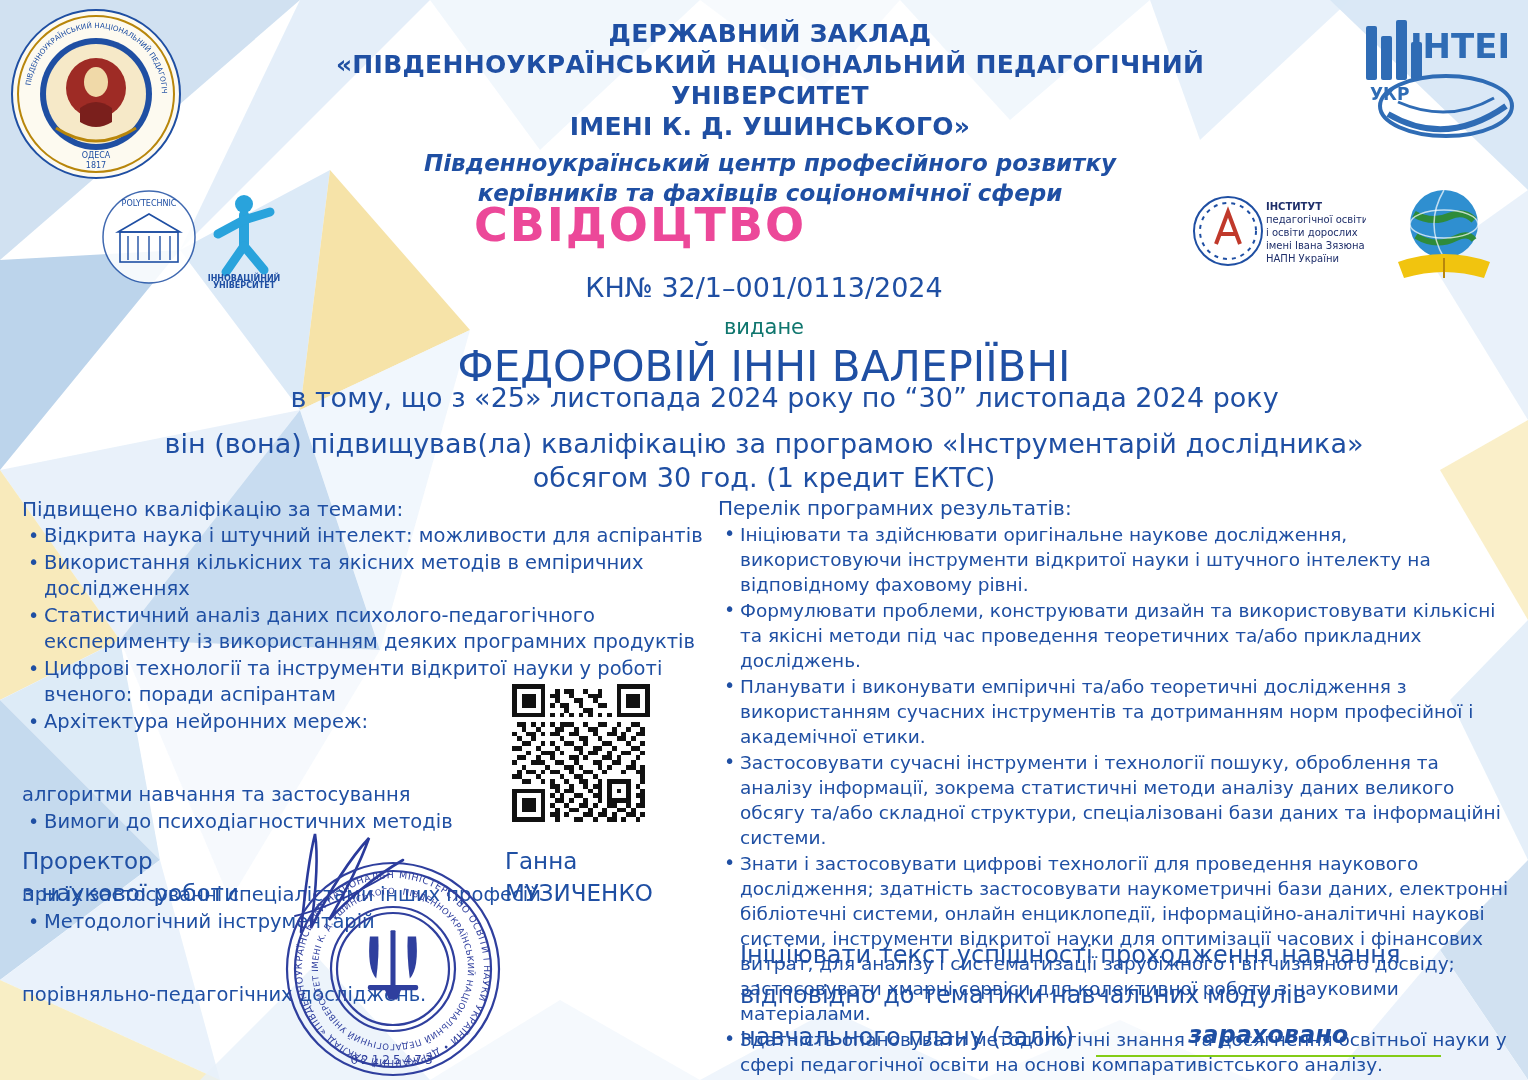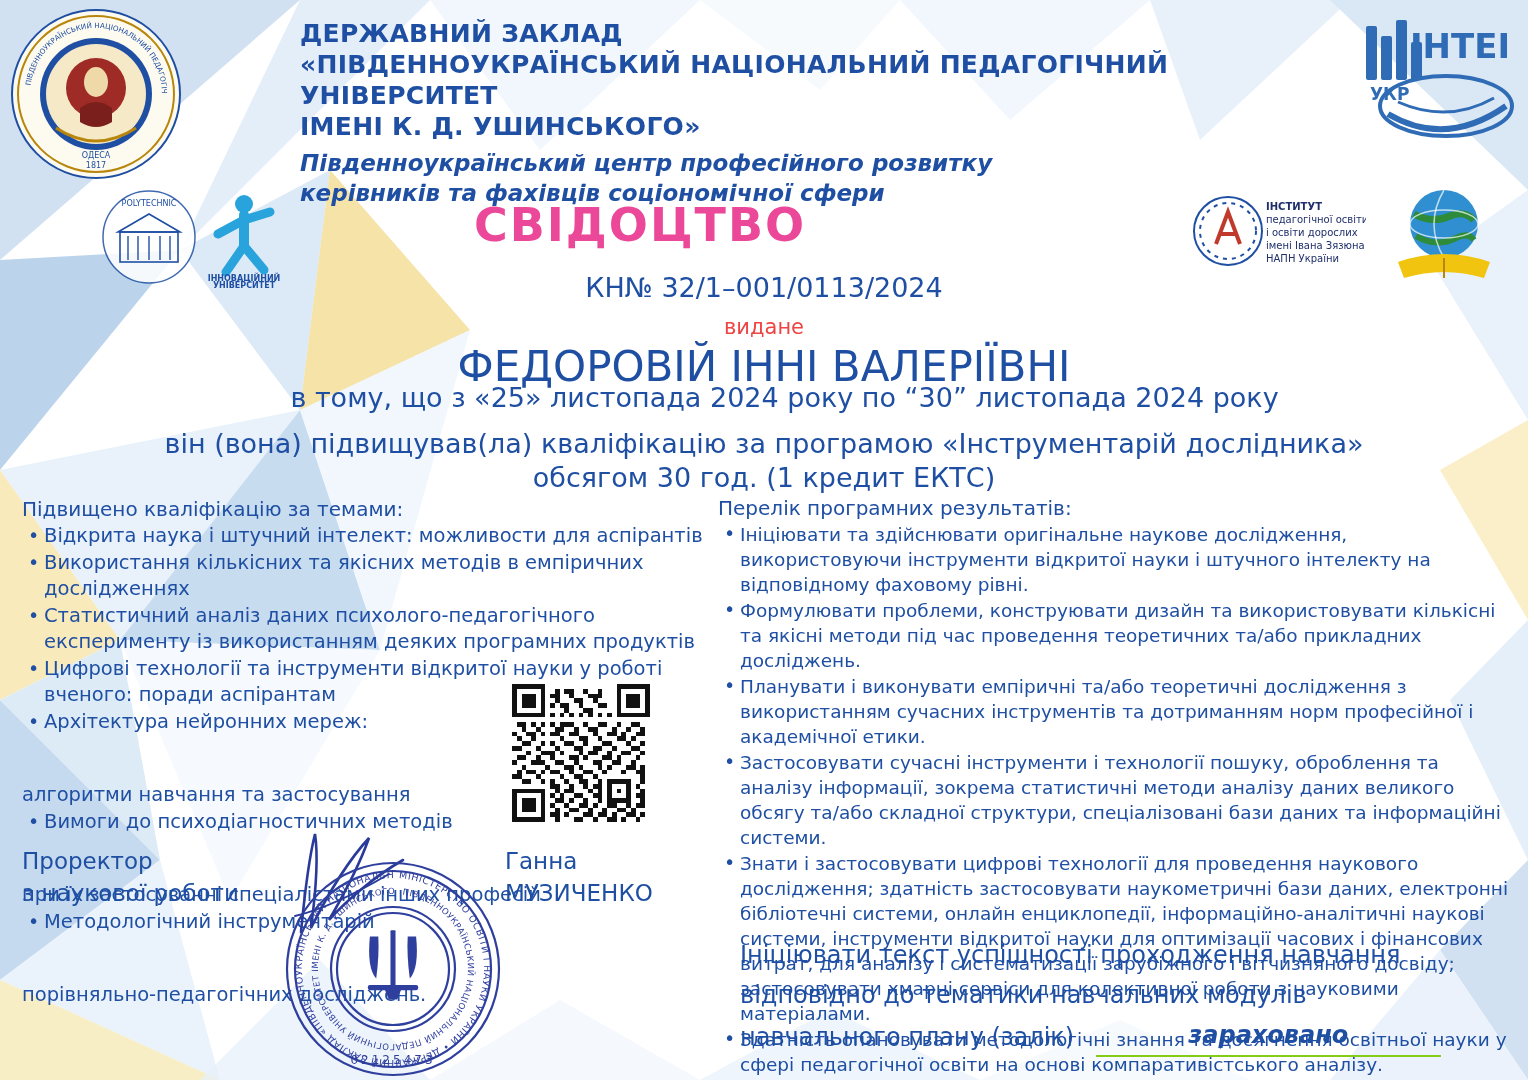--- a/index.html
+++ b/index.html
@@ -16,21 +16,21 @@
     overflow: hidden;
   }
 
   
   .bg-layer { position: absolute; inset: 0; pointer-events: none; }
 
   
   .header {
     position: absolute;
     left: 300px; top: 18px; width: 940px;
-    text-align: left;
+    text-align: center;
     color: #1f4fa3;
   }
   .h-line1, .h-line2, .h-line3 {
     font-weight: bold;
     font-size: 25px;
     line-height: 31px;
     letter-spacing: 0.3px;
   }
   .h-sub1, .h-sub2 {
     font-style: italic;
@@ -55,21 +55,21 @@
     left: 0; top: 272px; width: 1528px;
     text-align: center;
     font-size: 27px;
     color: #1f4fa3;
   }
   .issued-to-label {
     position: absolute;
     left: 0; top: 315px; width: 1528px;
     text-align: center;
     font-size: 21px;
-    color: #ef4444;
+    color: #0f766e;
   }
   .recipient {
     position: absolute;
     left: 0; top: 342px; width: 1528px;
     text-align: center;
     font-size: 42px;
     color: #1f4fa3;
   }
   .body-line {
     position: absolute;

